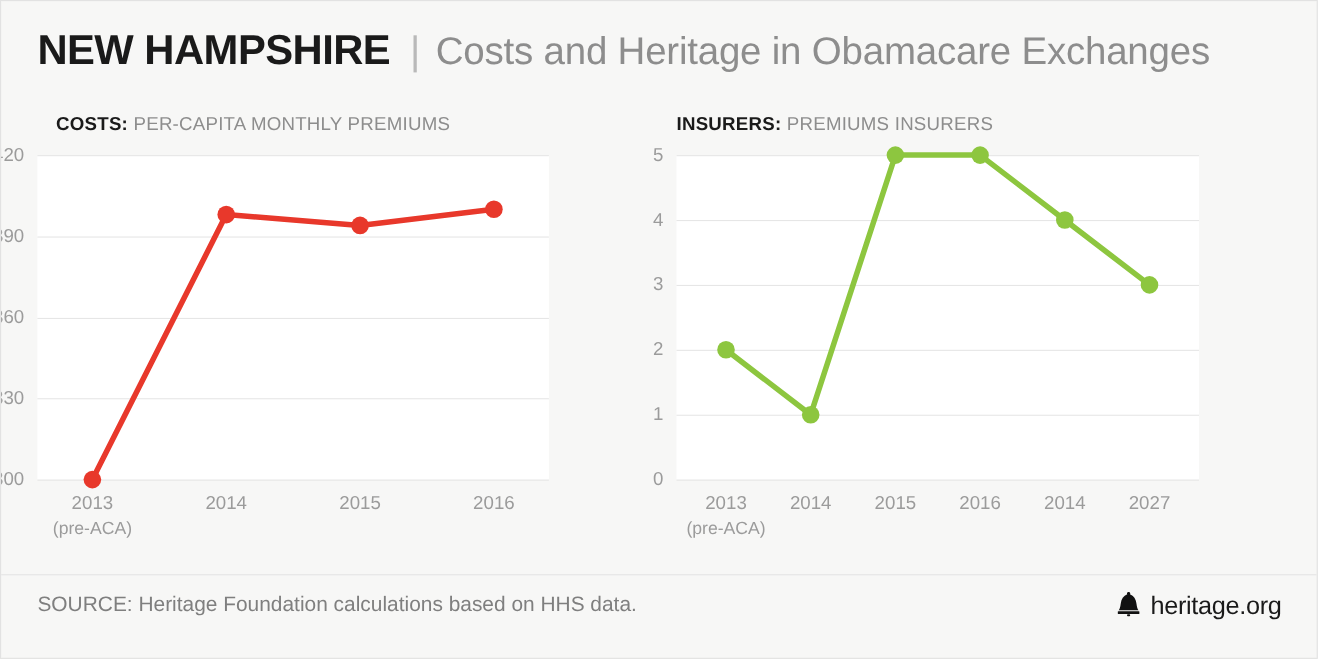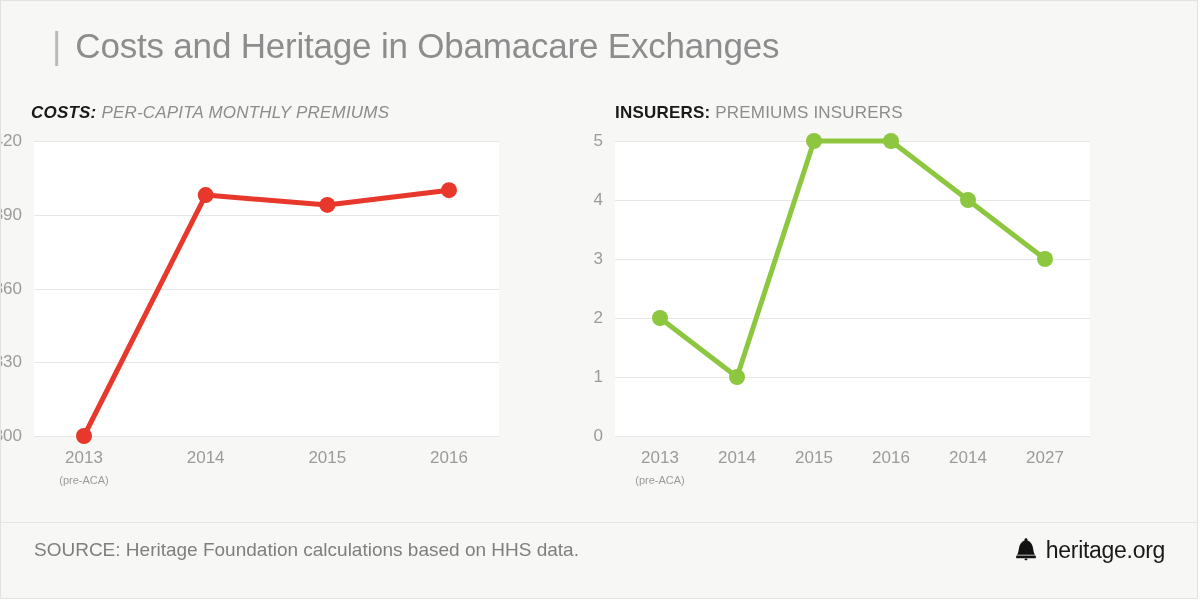--- a/index.html
+++ b/index.html
@@ -60,21 +60,21 @@
     letter-spacing: 0.2px;
   }
   .panel-heading .key {
     font-weight: bold;
     color: #1a1a1a;
   }
   .panel-heading .val {
     color: #8d8d8d;
     font-weight: 400;
   }
-  #heading-costs { left: 30px; font-style: italic; }
+  #heading-costs { left: 50px; }
   #heading-choices { left: 614px; }
 
   
   .chart-panel {
     position: absolute;
     top: 140px;
   }
   #panel-costs { left: 33px; width: 545px; }
   #panel-choices { left: 614px; width: 552px; }
 
@@ -120,21 +120,21 @@
     position: absolute;
     transform: translateX(-50%);
     text-align: center;
     font-size: 17px;
     color: #9b9b9b;
     white-space: nowrap;
     line-height: 23px;
   }
   .xtick .sub {
     display: block;
-    font-size: 11px;
+    font-size: 16px;
     color: #9b9b9b;
   }
 
   
   .footer-rule {
     position: absolute;
     left: 0;
     right: 0;
     top: 521px;
     height: 1px;
@@ -167,20 +167,21 @@
     color: #1a1a1a;
     letter-spacing: -0.3px;
   }
 </style>
 </head>
 <body>
 
 <div class="infographic">
 
   <div class="header">
+    <span class="state">NEW HAMPSHIRE</span>
     <span class="pipe">|</span>
     <span class="subject">Costs and Heritage in Obamacare Exchanges</span>
   </div>
 
   <div class="panel-heading" id="heading-costs">
     <span class="key">COSTS:</span>
     <span class="val">PER-CAPITA MONTHLY PREMIUMS</span>
   </div>
 
   <div class="panel-heading" id="heading-choices">

